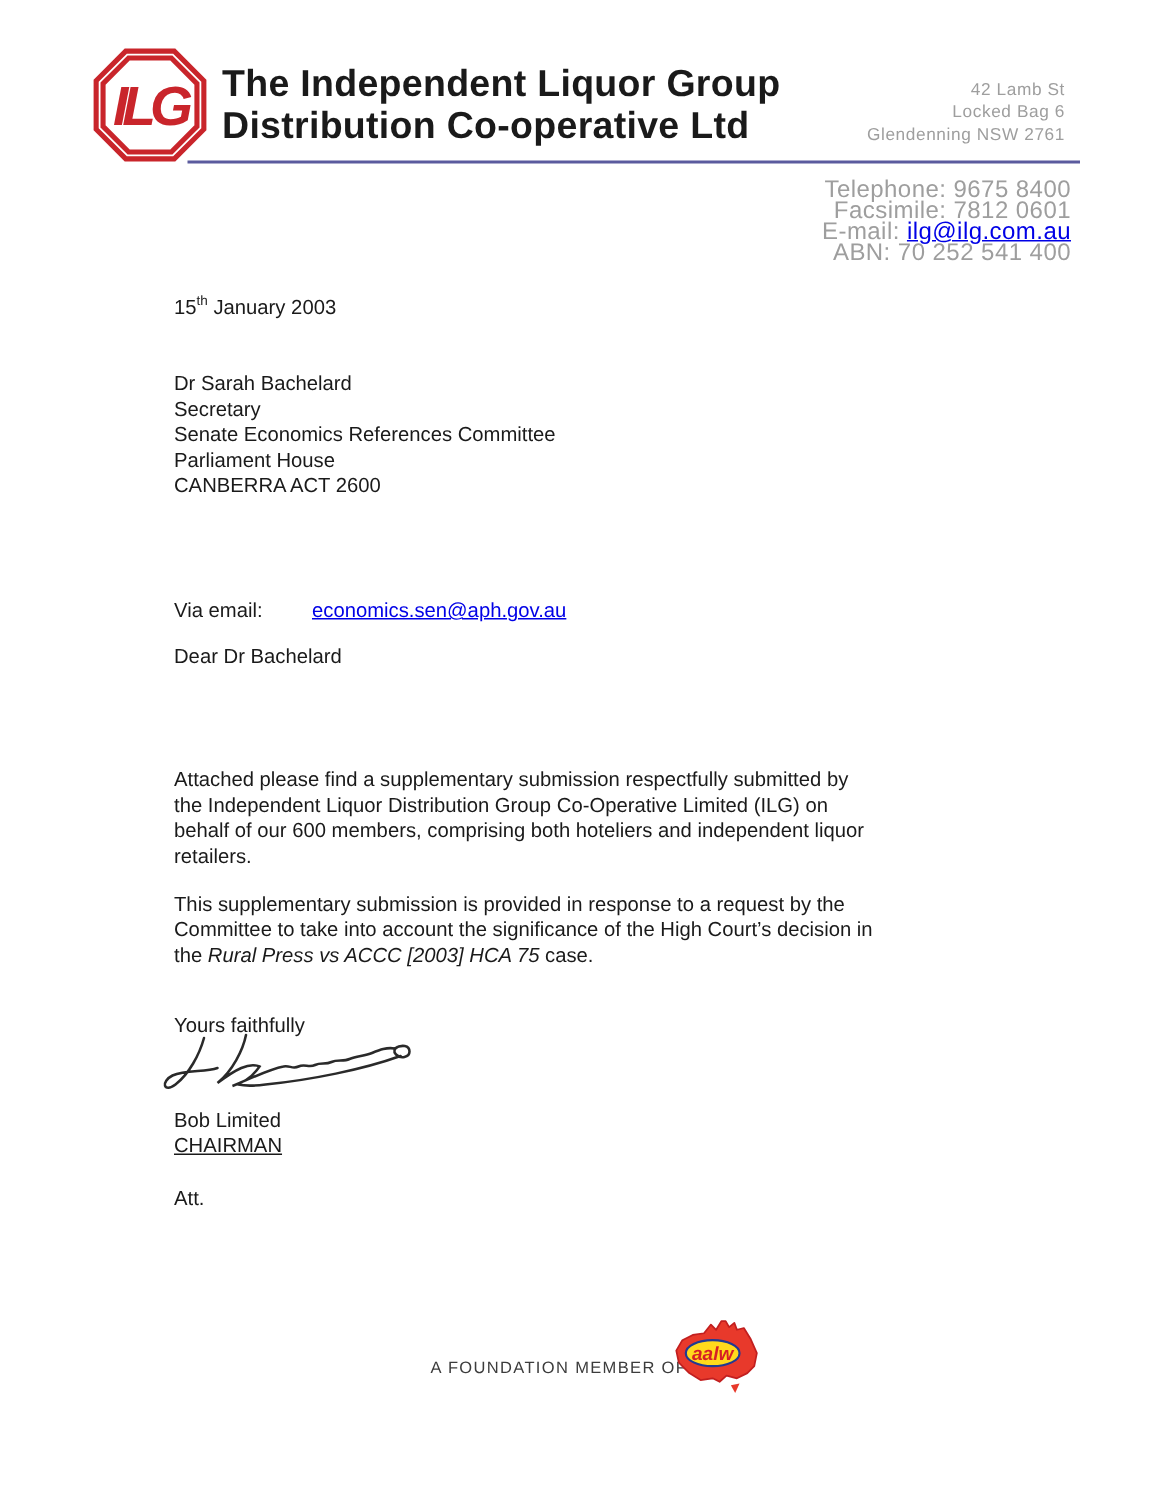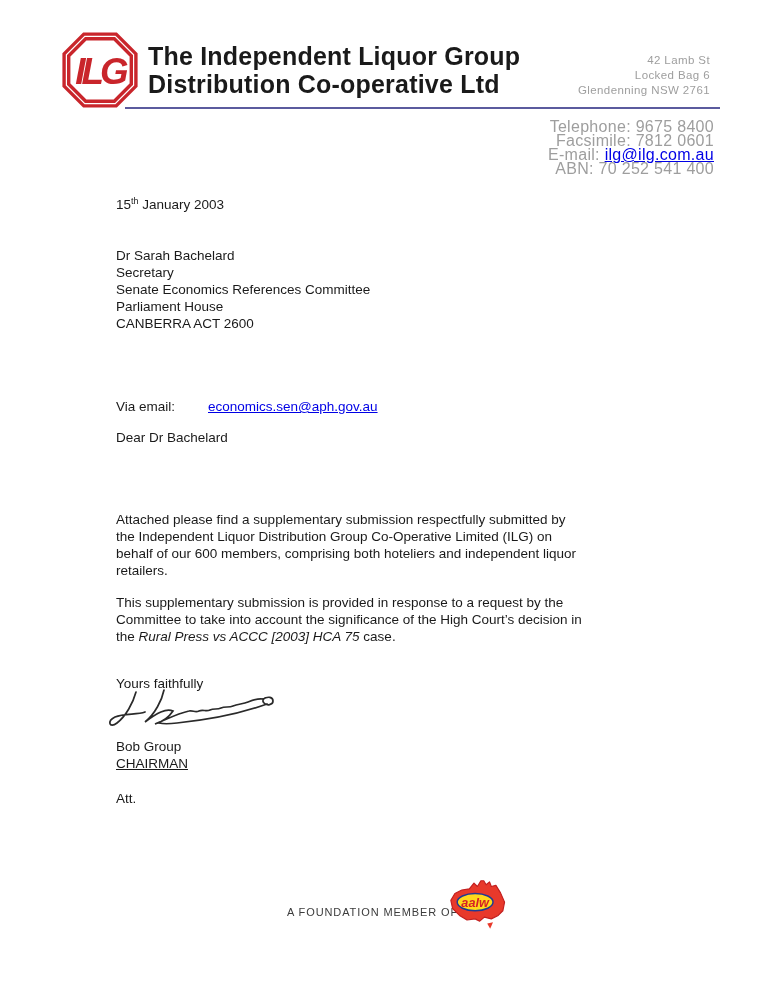--- a/index.html
+++ b/index.html
@@ -113,21 +113,21 @@
 
   <svg class="signature" viewBox="0 0 180 56">
     <g fill="none" stroke="#2a2a2a" stroke-width="1.7" stroke-linecap="round">
       <path d="M30,6 C27,17 20,30 11,37 C3,43 1,35 9,31 C18,27 31,29 39,26"></path>
       <path d="M58,4 C56,14 49,28 39,36 C51,27 60,22 67,25 C63,31 56,36 49,38 C61,33 73,27 83,25 C87,24 89,27 93,25 C97,23 100,26 104,24 C108,22 111,24 115,22 C119,20 123,22 127,20 C132,18 137,18 142,16 C147,14 152,12 157,13"></path>
       <path d="M157,13 C162,10 167,11 167,15 C167,19 161,20 158,17 C156,15 157,13 159,12"></path>
       <path d="M161,18 C136,27 101,34 71,37 C63,38 57,38 53,37"></path>
     </g>
   </svg>
 
-  <div class="bline signer-name">Bob Group</div>
+  <div class="bline signer-name">Bob Limited</div>
   <div class="bline signer-title">CHAIRMAN</div>
   <div class="bline att">Att.</div>
 
   <div class="footer-text">A FOUNDATION MEMBER OF</div>
   <svg class="aalw-logo" viewBox="0 0 100 90">
     <path d="M60,3 L64,10 L70,5 L73,13 L81,11 L89,24 L96,40 L93,55 L85,63 L73,69 L61,66 L53,73 L45,69 L31,71 L18,63 L6,51 L3,37 L10,25 L22,19 L35,17 L43,7 L49,13 L55,3 Z" fill="#e8392b" stroke="#c21f1f" stroke-width="2" stroke-linejoin="round"></path>
     <path d="M66,77 L76,75 L71,86 Z" fill="#e8392b"></path>
     <ellipse cx="45" cy="40" rx="31" ry="15" fill="#ffd91c" stroke="#1f3a93" stroke-width="2.5"></ellipse>
     <text x="45" y="48" text-anchor="middle" font-size="22" font-weight="bold" font-style="italic" fill="#d61f26" font-family="Liberation Sans, sans-serif">aalw</text>
   </svg>

